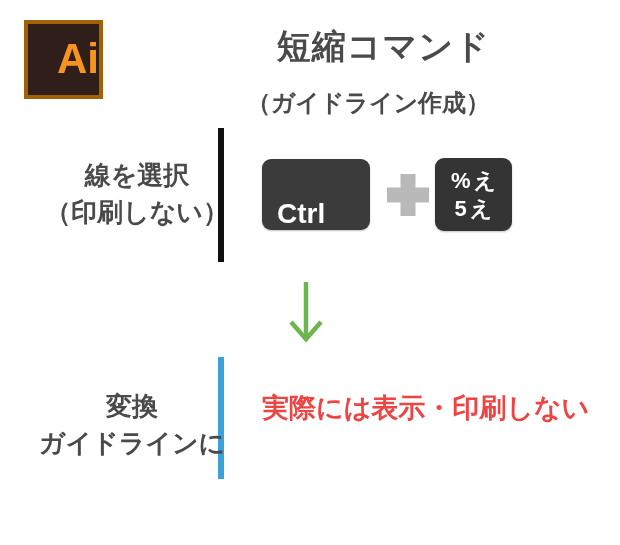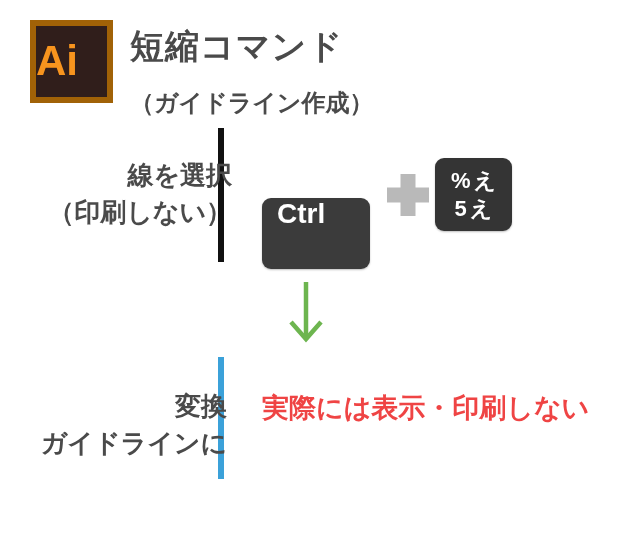--- a/index.html
+++ b/index.html
@@ -18,42 +18,41 @@
   }
 
   
   .ai-logo {
     position: absolute;
     left: 24px;
     top: 20px;
     width: 71px;
     height: 71px;
     background: #301e1b;
-    border: 6px solid #a16207;
+    border: 4px solid #a16207;
     display: flex;
     align-items: center;
-    justify-content: flex-start;
-    margin-left: 6px;
+    justify-content: flex-end;
   }
   .ai-logo-text {
     color: #f7941e;
     font-size: 42px;
     font-weight: 700;
     line-height: 1;
     letter-spacing: 0px;
     transform: translateY(-1px);
   }
 
   
   .header {
     position: absolute;
     left: 130px;
     top: 24px;
     width: 360px;
-    text-align: left;
+    text-align: right;
   }
   .title {
     font-size: 34px;
     font-weight: 700;
     letter-spacing: 1px;
     color: #4a4a4a;
   }
   .subtitle {
     margin-top: 17px;
     font-size: 24px;
@@ -77,21 +76,21 @@
     left: 218px;
     top: 357px;
     height: 122px;
     background: #3ba1d9;
   }
 
   
   .side-label {
     position: absolute;
     width: 190px;
-    text-align: right;
+    text-align: center;
     font-size: 26px;
     font-weight: 700;
     line-height: 37px;
     color: #4a4a4a;
   }
   .label-step1 {
     left: 42px;
     top: 157px;
   }
   .label-step2 {
@@ -107,25 +106,24 @@
     box-shadow: 0 1px 2px rgba(0,0,0,0.25);
     color: #ffffff;
     font-weight: 700;
   }
   .key-ctrl {
     left: 262px;
     top: 159px;
     width: 108px;
     height: 71px;
     display: flex;
-    align-items: flex-start;
+    align-items: flex-end;
     padding-left: 15px;
     box-sizing: border-box;
     font-size: 28px;
-    margin-top: 39px;
   }
   .key-five {
     left: 435px;
     top: 158px;
     width: 77px;
     height: 73px;
     background: #343434;
     display: flex;
     flex-direction: column;
     align-items: center;

